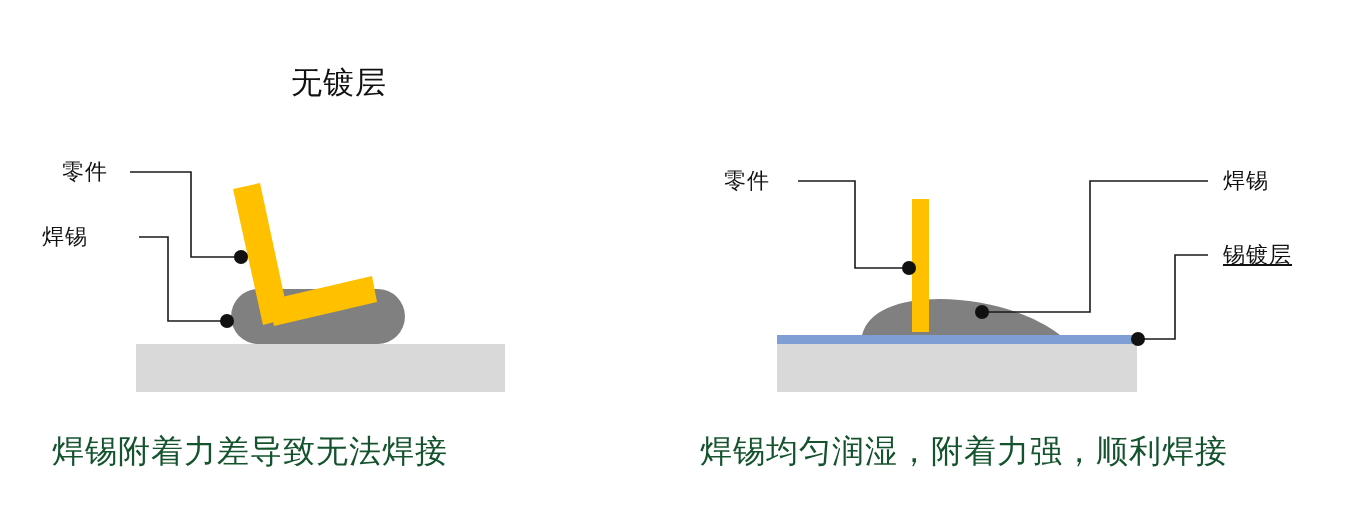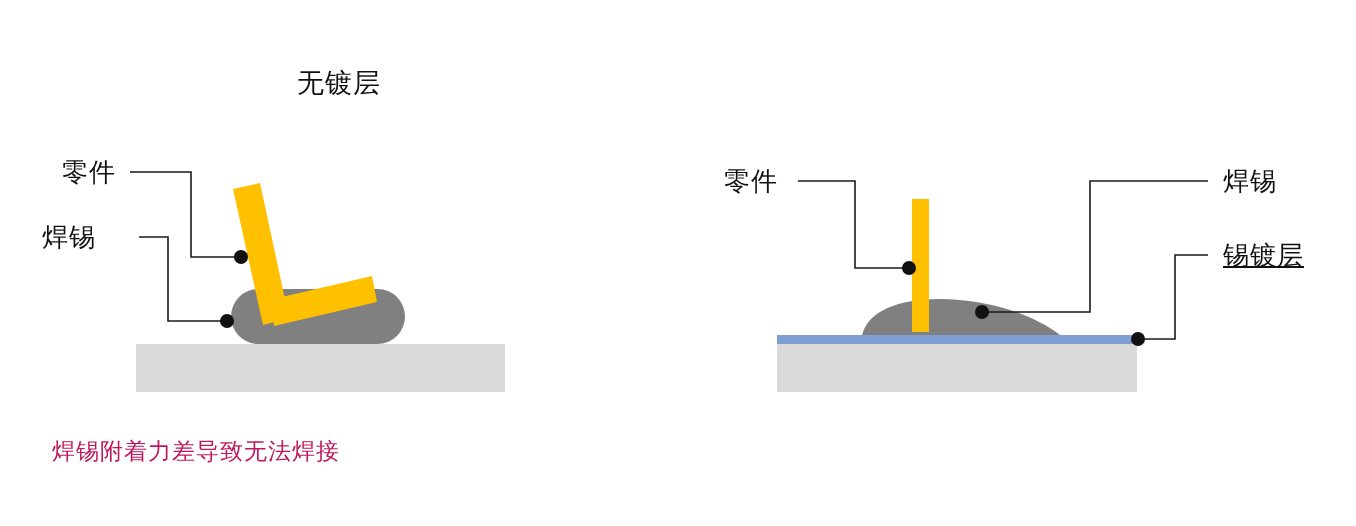--- a/index.html
+++ b/index.html
@@ -25,42 +25,42 @@
     height: 526px;
   }
   #panel-left  { left: 0;   width: 678px; }
   #panel-right { left: 678px; width: 678px; }
 
   .panel-title {
     position: absolute;
     top: 66px;
     width: 100%;
     text-align: center;
-    font-size: 27px;
+    font-size: 31px;
     line-height: 34px;
     letter-spacing: 1px;
     color: #111111;
     white-space: nowrap;
   }
 
   .panel-caption {
     position: absolute;
     top: 434px;
-    font-size: 23px;
+    font-size: 32px;
     line-height: 34px;
     letter-spacing: 1px;
-    color: #be185d;
+    color: #14532d;
     white-space: nowrap;
   }
   #caption-left  { left: 52px; }
   #caption-right { left: 22px; }
 
   .callout-label {
     position: absolute;
-    font-size: 26px;
+    font-size: 22px;
     line-height: 30px;
     letter-spacing: 1px;
     color: #111111;
     white-space: nowrap;
   }
 
   svg.figure {
     position: absolute;
     left: 0;
     top: 0;
@@ -125,15 +125,16 @@
       <polyline points="463,339 497,339 497,255 530,255" fill="none" stroke="#1a1a1a" stroke-width="1.6"></polyline>
       <circle cx="460" cy="339" r="7" fill="#111111"></circle>
     </svg>
 
     <div class="callout-label" style="left:46px; top:166px;">零件</div>
 
     <div class="callout-label" style="left:545px; top:166px;">焊锡</div>
 
     <div class="callout-label" style="left:545px; top:240px;text-decoration:underline;">锡镀层</div>
 
+    <div class="panel-caption" id="caption-right">焊锡均匀润湿，附着力强，顺利焊接</div>
   </div>
 
 </div>
 
 </body></html>

